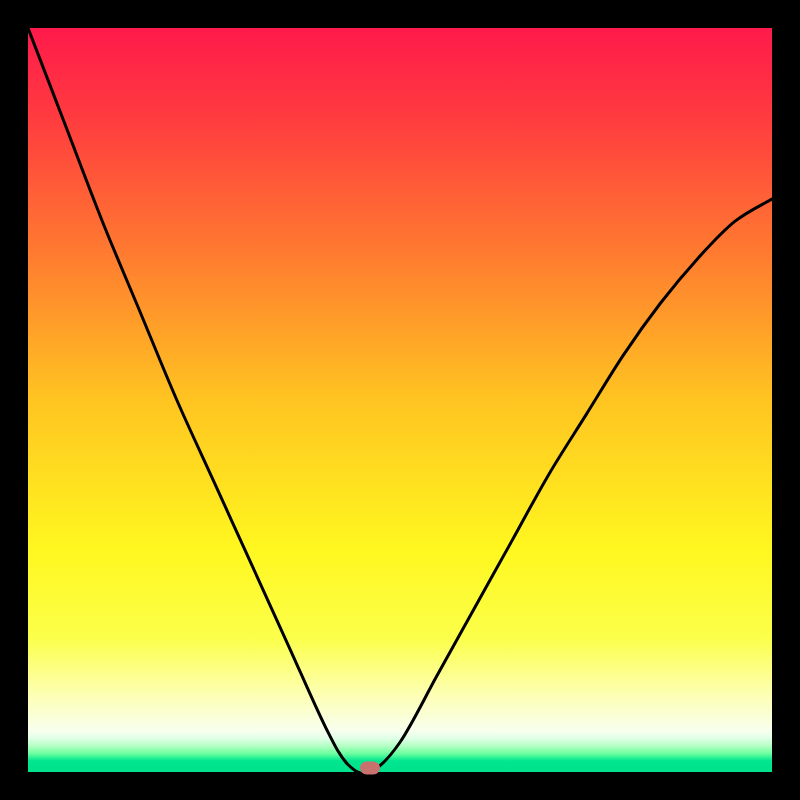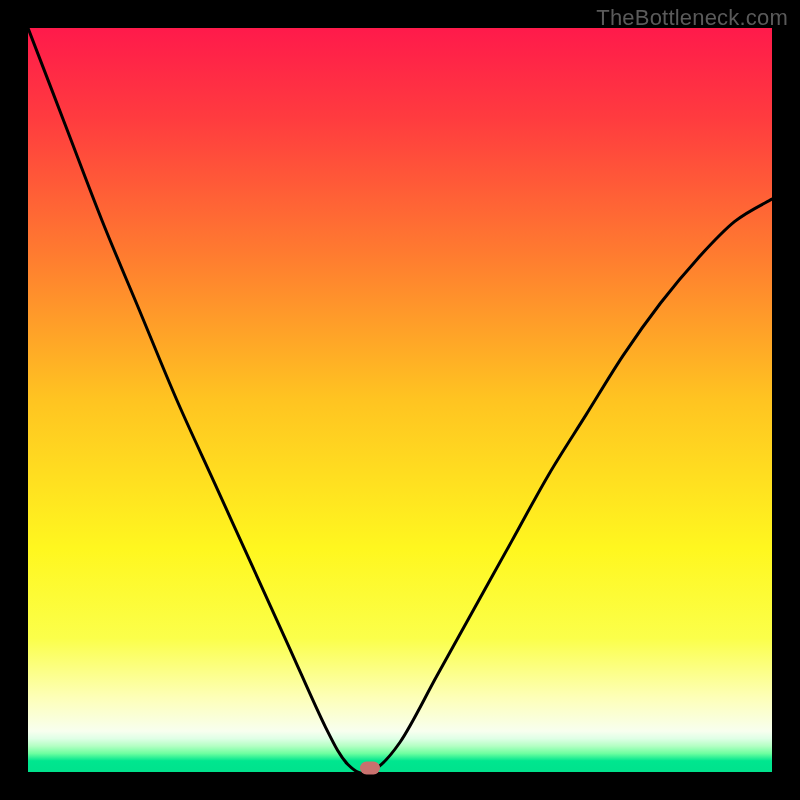--- a/index.html
+++ b/index.html
@@ -48,21 +48,20 @@
     background: #c9716e;
     border-radius: 7px;
     z-index: 30;
     transform: translate(-50%, -50%);
   }
 </style>
 </head>
 <body>
 
 <div class="frame">
-  <div class="watermark">TheBottleneck.com</div>
 
   <div class="plot-area">
     <svg viewBox="0 0 744 744" preserveAspectRatio="none">
       <defs>
         <linearGradient id="bg-grad" x1="0" y1="0" x2="0" y2="1">
             <stop offset="0%" stop-color="#ff1a4b"></stop>
             <stop offset="12%" stop-color="#ff3b3f"></stop>
             <stop offset="30%" stop-color="#ff7a30"></stop>
             <stop offset="50%" stop-color="#ffc421"></stop>
             <stop offset="70%" stop-color="#fff71f"></stop>

